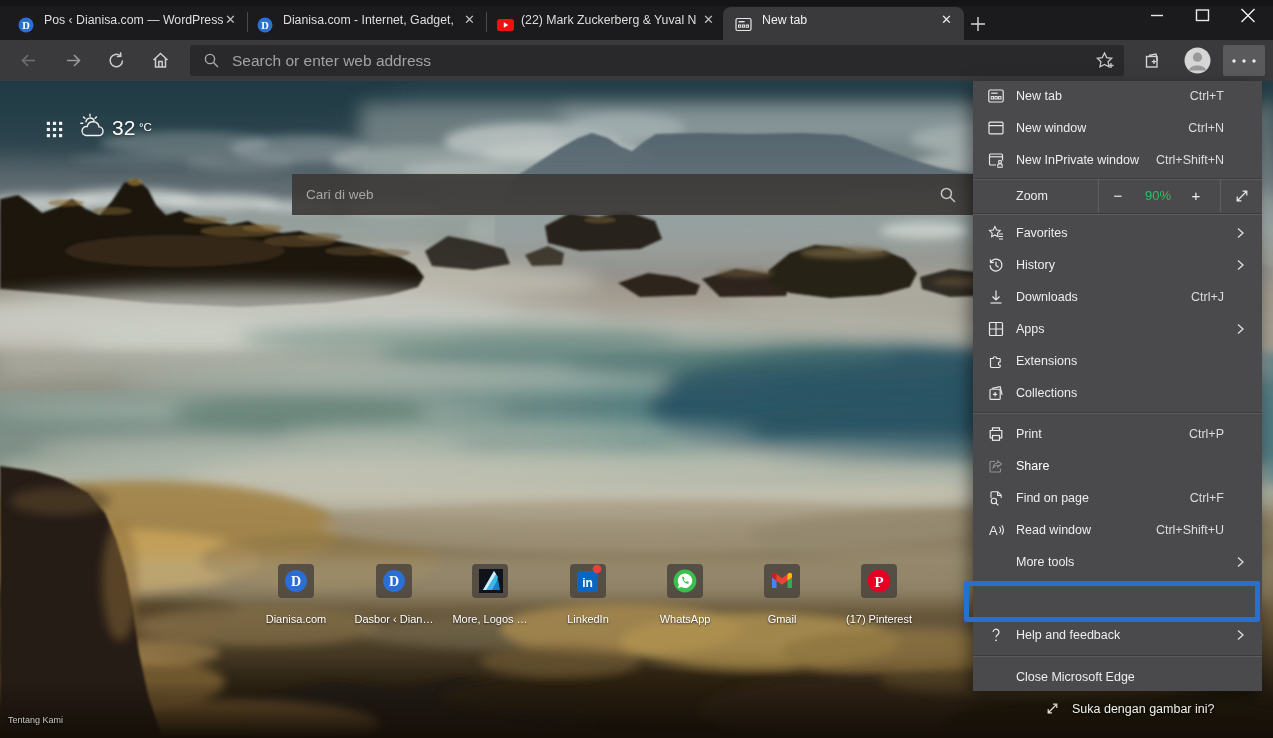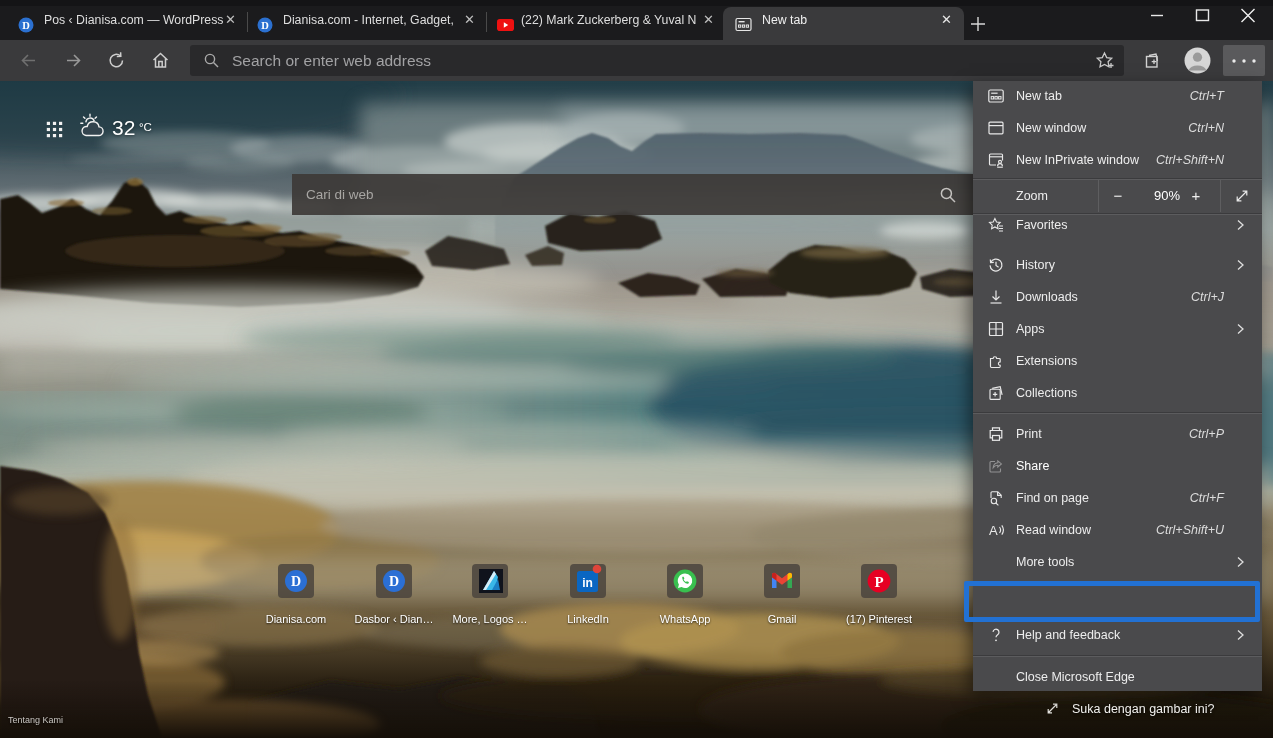--- a/index.html
+++ b/index.html
@@ -16,21 +16,21 @@
 
 #toolbar{left:0;top:40px;width:1273px;height:41px;background:#3a3a3c;}
 #urlbox{left:190px;top:45px;width:934px;height:31px;background:#29292b;border-radius:3px;}
 #urltext{left:232px;top:45px;height:31px;line-height:31px;font-size:15.5px;color:#a2a2a4;}
 #dotsbtn{left:1223px;top:45px;width:42px;height:31px;background:#5a5a5c;border-radius:2px;}
 
 #menu{left:973px;top:81px;width:289px;height:610px;background:#4a4a4c;box-shadow:-4px 6px 16px rgba(0,0,0,.5);}
 .mrow{position:absolute;left:0;width:289px;height:32px;}
 .micon{position:absolute;left:15px;top:8px;width:16px;height:16px;}
 .mlabel{position:absolute;left:43px;top:0;height:32px;line-height:32px;font-size:12.5px;color:#ededed;white-space:nowrap;}
-.mshort{position:absolute;right:38px;top:0;height:32px;line-height:32px;font-size:12.5px;color:#dcdcdc;font-style:italic;}
+.mshort{position:absolute;right:38px;top:0;height:32px;line-height:32px;font-size:12.5px;color:#dcdcdc;}
 .mchev{position:absolute;right:14px;top:8px;width:16px;height:16px;}
 .msep{position:absolute;left:0;width:289px;height:2px;background:linear-gradient(#3b3b3d 0 1px,#5c5c5e 1px);}
 .tile{top:564px;width:36px;height:34px;background:rgba(72,66,60,.82);border-radius:4px;}
 .tlabel{top:613px;width:100px;text-align:center;font-size:11px;color:#fff;text-shadow:0 1px 2px rgba(0,0,0,.75);white-space:nowrap;}
 </style>
 </head>
 <body>
 <div id="stage">
 
 <div class="abs" id="tabbar"></div>
@@ -450,31 +450,31 @@
           </g>
         </svg>
 <span class="mlabel">New InPrivate window</span>
         <span class="mshort">Ctrl+Shift+N</span>
       </div>
 <div class="msep" style="top:97px"></div>
 <div class="mrow" style="top:98px;height:34px">
 <span class="mlabel" style="line-height:34px">Zoom</span>
 <div style="position:absolute;left:125px;top:1px;width:1px;height:32px;background:#5e5e60"></div>
 <span style="position:absolute;left:135px;top:0;width:20px;text-align:center;line-height:34px;font-size:15px;color:#f0f0f0">−</span>
-<span style="position:absolute;left:163px;top:0;width:44px;text-align:right;line-height:34px;font-size:13px;color:#ffffff">90%</span>
+<span style="position:absolute;left:163px;top:0;width:44px;text-align:center;line-height:34px;font-size:13px;color:#22c55e">90%</span>
 <span style="position:absolute;left:213px;top:0;width:20px;text-align:center;line-height:34px;font-size:15px;color:#f0f0f0">+</span>
 <div style="position:absolute;left:247px;top:1px;width:1px;height:32px;background:#5e5e60"></div>
 <svg style="position:absolute;left:261px;top:9px" width="16" height="16" viewBox="0 0 16 16">
           <g stroke="#e8e8e8" stroke-width="1.2" fill="none">
             <path d="M3.5 12.5 L12.5 3.5 M8.6 3.2 h4.2 v4.2 M7.4 12.8 H3.2 V8.6"></path>
           </g>
         </svg>
 </div>
 <div class="msep" style="top:132px"></div>
-<div class="mrow" style="top:128px">
+<div class="mrow" style="top:136px">
 <svg class="micon" viewBox="0 0 16 16">
           <path d="M6.9 1.6 L8.5 5 l3.7 .5 -2.7 2.6 .6 3.7 -3.2-1.8 -3.3 1.8 .6-3.7 L1.5 5.5 5.2 5 z" fill="none" stroke="#e8e8e8" stroke-width="1.1"></path>
           <path d="M11 9 h4 M11 11.5 h4 M11 14 h4" stroke="#e8e8e8" stroke-width="1.1"></path>
         </svg>
 <span class="mlabel">Favorites</span>
 <svg class="mchev" viewBox="0 0 16 16">
           <path d="M6 3.5 L11 8 L6 12.5" fill="none" stroke="#dedede" stroke-width="1.3"></path>
         </svg>
       </div>
 <div class="mrow" style="top:200px">

